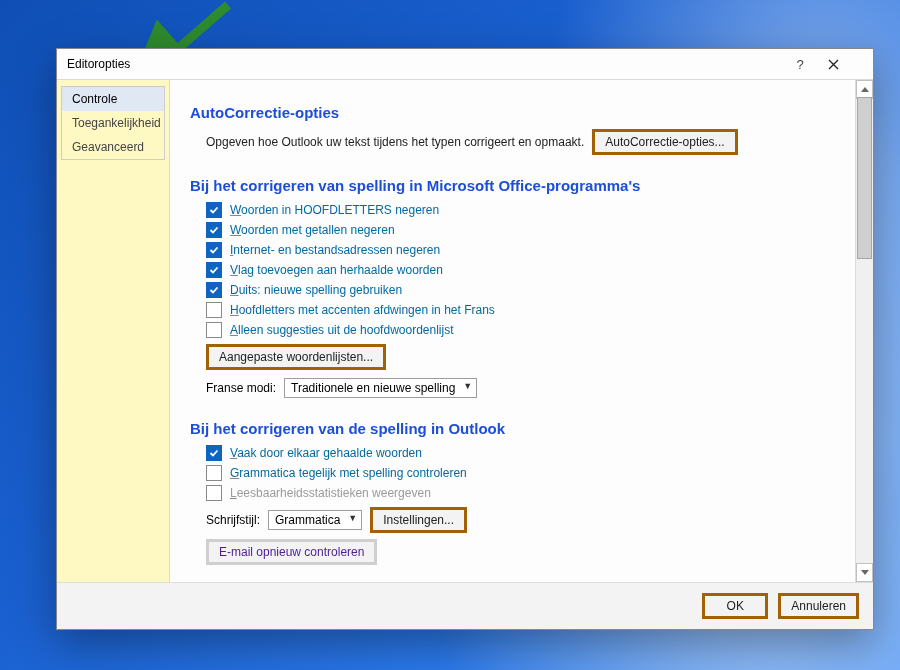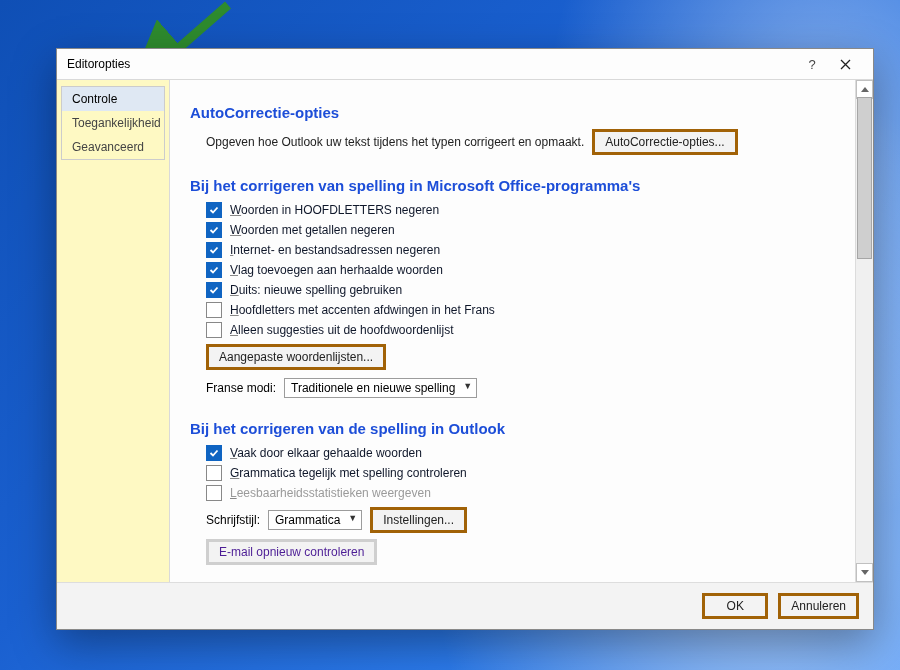--- a/index.html
+++ b/index.html
@@ -1,40 +1,40 @@
 <!DOCTYPE html>
 <html><head>
 <meta charset="utf-8">
 <style>
   html,body{margin:0;padding:0;width:900px;height:670px;font-family:"Segoe UI",Arial,sans-serif;font-size:12px;color:#000;background:#1a5cc8;overflow:hidden}
   .desktop{position:relative;width:900px;height:670px;background:
     radial-gradient(ellipse 600px 800px at 760px 520px,rgba(255,255,255,.55),rgba(255,255,255,0) 55%),
     radial-gradient(ellipse 500px 700px at 820px 140px,rgba(255,255,255,.45),rgba(255,255,255,0) 55%),
     linear-gradient(135deg,#0f4fb5,#1a60d0 40%,#2a78e8 70%,#4a93f5)}
   .dialog{position:absolute;left:56px;top:48px;width:816px;height:580px;background:#fdfdfd;border:1px solid #888;box-shadow:0 14px 40px rgba(0,0,0,.35)}
-  .titlebar{display:flex;align-items:center;height:30px;padding:0 6px 0 10px;border-bottom:1px solid #d9d9d9}
+  .titlebar{display:flex;align-items:center;height:30px;padding:0 18px 0 10px;border-bottom:1px solid #d9d9d9}
   .titlebar .title{flex:1;font-size:12px}
   .titlebar .help{width:22px;text-align:center;font-size:13px;color:#444;cursor:default}
   .titlebar .close{width:44px;height:28px;display:flex;align-items:center;justify-content:center;cursor:default}
   .titlebar .close svg{width:11px;height:11px}
   .body{display:flex;height:502px}
   .sidebar{width:112px;border-right:1px solid #d9d9d9;padding:4px 0;background:#fef9c3}
   .sidecont{border:1px solid #ccc;margin:2px 4px 2px 4px}
   .side-item{padding:5px 10px;font-size:12px;color:#444;cursor:default}
   .side-item.selected{background:#dfe8f3;color:#000}
   .main{flex:1;position:relative}
   .scroll{position:absolute;left:8px;right:18px;top:4px;bottom:0;overflow:hidden;padding:0 8px 0 12px}
   .scrollbar{position:absolute;right:0;top:0;bottom:0;width:17px;background:#f0f0f0;border-left:1px solid #dcdcdc}
   .sb-btn{height:17px;border:1px solid #c0c0c0;background:#fff;display:flex;align-items:center;justify-content:center}
   .sb-track{position:absolute;top:17px;bottom:17px;left:0;right:0}
   .sb-thumb{position:absolute;left:1px;right:1px;top:0;height:160px;background:#cfcfcf;border:1px solid #a6a6a6}
   h3.sect{font-size:15px;font-weight:600;margin:22px 0 8px 0;color:#1d4ed8}
   h3.sect.first{margin-top:20px}
   .row{display:flex;align-items:center;gap:8px;margin:4px 0}
-  .chk{display:flex;align-items:center;gap:8px;margin:4px 0 4px 16px;font-size:12px;color:#0f172a}
+  .chk{display:flex;align-items:center;gap:8px;margin:4px 0 4px 16px;font-size:12px;color:#0369a1}
   .chk.disabled{color:#9a9a9a}
   .chk .box{width:14px;height:14px;border:1px solid #888;background:#fff;display:flex;align-items:center;justify-content:center}
   .chk .box.checked{background:#0f64c2;border-color:#0f64c2}
   .chk .box.checked svg{width:10px;height:10px}
   .acc{text-decoration:underline;text-decoration-color:#888}
   .btn{background:#f3f3f3;border:3px solid #a16207;padding:3px 10px;font-size:12px;color:#222;cursor:default}
   .btn.disabled{color:#4c1d95;border-color:#cfcfcf}
   .select{display:inline-flex;align-items:flex-start;border:1px solid #9c9c9c;background:#fff;padding:2px 4px 2px 6px;gap:8px;font-size:12px}
   .select .caret{font-size:9px;color:#333}
   .indent{margin-left:16px}

